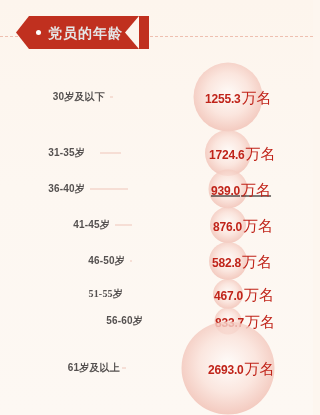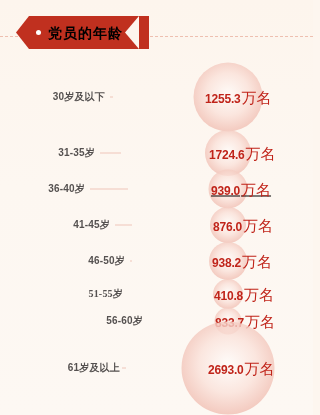--- a/index.html
+++ b/index.html
@@ -40,21 +40,21 @@
   .banner {
     position: absolute;
     left: 16px;
     top: 0;
     height: 33px;
     padding: 0 26px 0 20px;
     display: flex;
     align-items: center;
     gap: 7px;
     background: #c0301f;
-    color: #000000;
+    color: #e5e5e5;
     -webkit-clip-path: polygon(0% 50%, 13px 0%, 100% 0%, 100% 100%, 13px 100%);
     clip-path: polygon(0% 50%, 13px 0%, 100% 0%, 100% 100%, 13px 100%);
   }
   .banner-notch {
     position: absolute;
     left: 125px;
     top: 0;
     width: 14px;
     height: 33px;
     background: #fdf5ed;
@@ -149,21 +149,21 @@
       <div class="row" style="top: 97px;">
         <div class="row-label" style="right: 208px;">30岁及以下</div>
         <div class="row-connector" style="left: 110px; width: 3px;"></div>
         <div class="bubble" style="width: 69px; height: 69px; left: 228px; top: 0px;"></div>
         <div class="value-wrap" style="left: 205px; text-align: right;">
           <span class="value-num">1255.3</span>
           <span class="value-unit">万名</span>
         </div>
       </div>
       <div class="row" style="top: 153px;">
-        <div class="row-label" style="right: 218px;">31-35岁</div>
+        <div class="row-label" style="right: 228px;">31-35岁</div>
         <div class="row-connector" style="left: 100px; width: 21px;"></div>
         <div class="bubble" style="width: 46px; height: 46px; left: 228px; top: 0px;"></div>
         <div class="value-wrap" style="left: 209px;">
           <span class="value-num">1724.6</span>
           <span class="value-unit">万名</span>
         </div>
       </div>
       <div class="row" style="top: 189px;">
         <div class="row-label" style="right: 228px;">36-40岁</div>
         <div class="row-connector" style="left: 90px; width: 38px;"></div>
@@ -180,30 +180,30 @@
         <div class="value-wrap" style="left: 213px;">
           <span class="value-num">876.0</span>
           <span class="value-unit">万名</span>
         </div>
       </div>
       <div class="row" style="top: 261px;">
         <div class="row-label" style="right: 188px;">46-50岁</div>
         <div class="row-connector" style="left: 130px; width: 2px;"></div>
         <div class="bubble" style="width: 38px; height: 38px; left: 228px; top: 0px;"></div>
         <div class="value-wrap" style="left: 212px;">
-          <span class="value-num">938.2</span>
+          <span class="value-num">582.8</span>
           <span class="value-unit">万名</span>
         </div>
       </div>
       <div class="row" style="top: 294px;">
         <div class="row-label" style="right: 190px; font-family: Liberation Serif, serif;">51-55岁</div>
         <div class="row-connector" style="left: 140px; width: 0px;"></div>
         <div class="bubble" style="width: 30px; height: 30px; left: 228px; top: 0px;"></div>
         <div class="value-wrap" style="left: 214px;">
-          <span class="value-num">410.8</span>
+          <span class="value-num">467.0</span>
           <span class="value-unit">万名</span>
         </div>
       </div>
       <div class="row" style="top: 321px;">
         <div class="row-label" style="right: 170px;">56-60岁</div>
         <div class="row-connector" style="left: 148px; width: 0px;"></div>
         <div class="bubble" style="width: 27px; height: 27px; left: 228px; top: 0px;"></div>
         <div class="value-wrap" style="left: 215px;">
           <span class="value-num">833.7</span>
           <span class="value-unit">万名</span>

